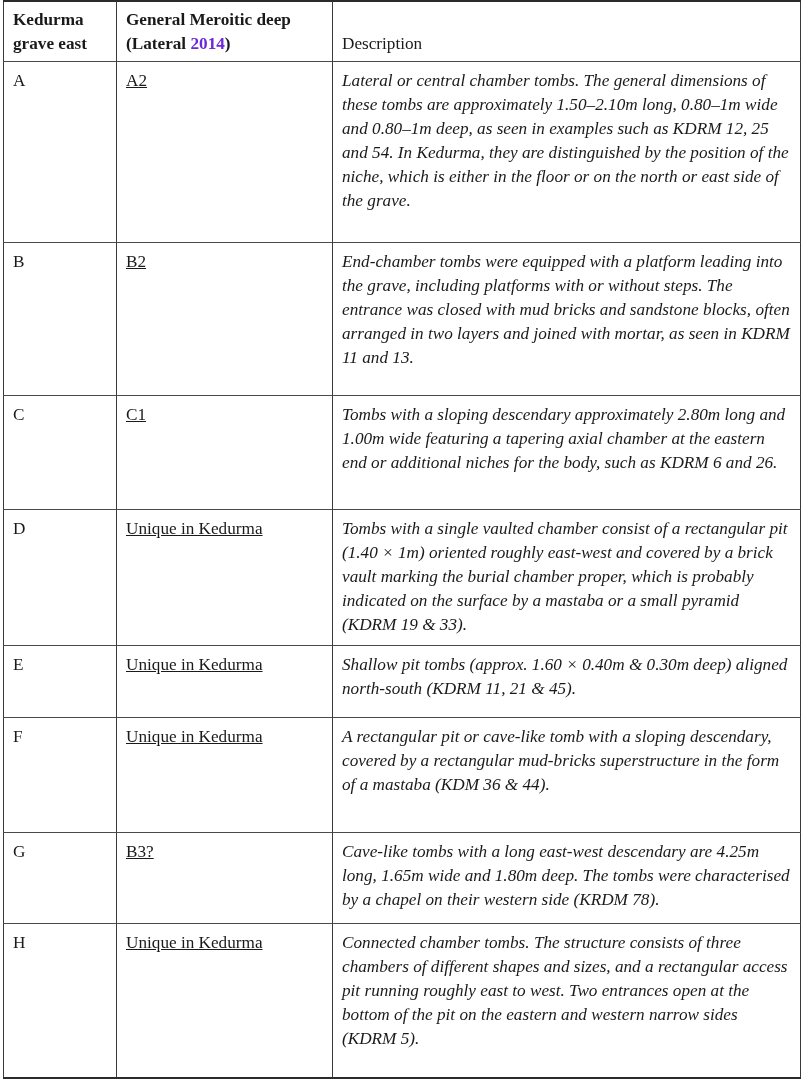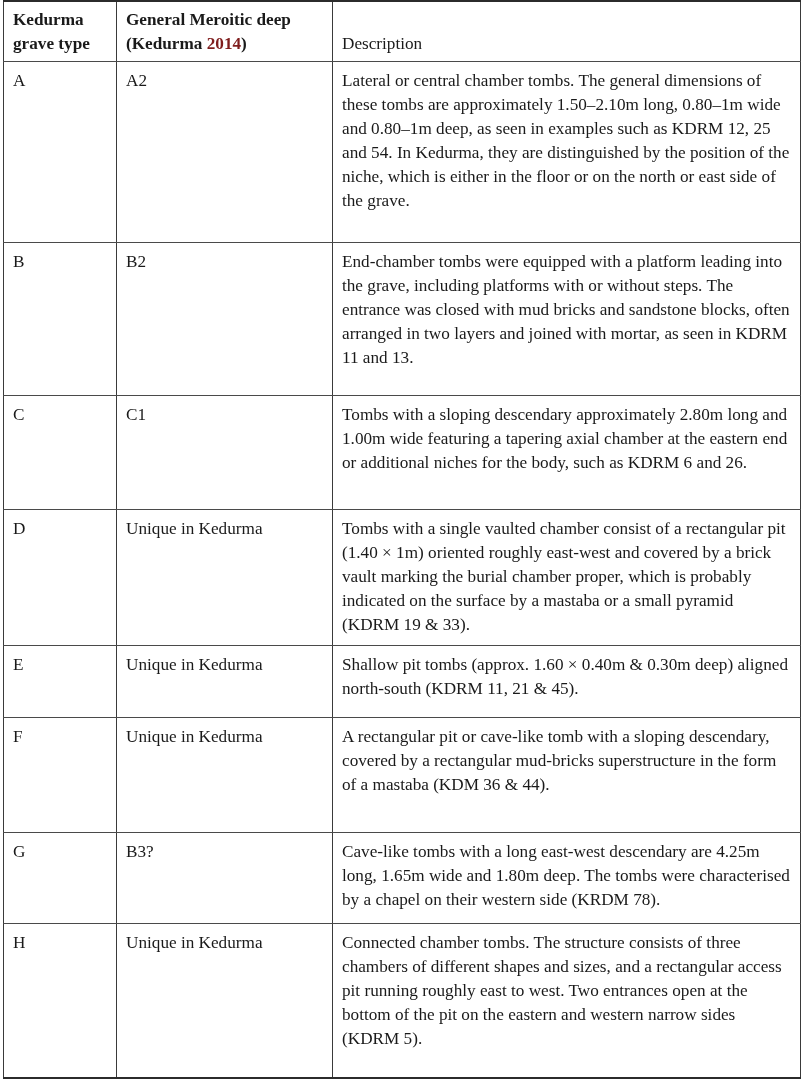--- a/index.html
+++ b/index.html
@@ -51,25 +51,25 @@
     font-family: Liberation Serif, serif;
   }
   #grave-table tbody tr:first-child td {
     border-top: 1.1px solid #9a9a9a;
   }
   #grave-table tbody tr:last-child td {
     border-bottom: 2.6px solid #2b2b2b;
   }
 
   .row-type { white-space: nowrap; }
-  .row-form { white-space: nowrap; }
-  .row-desc { hyphens: none; }
+  .row-form { white-space: nowrap; text-decoration: underline; }
+  .row-desc { hyphens: none; font-style: italic; }
 
   .cite-link {
-    color: #7f1d1d;
+    color: #6d28d9;
     text-decoration: none;
   }
 
   
   tr[data-row="A"] td { height: 165px; }
   tr[data-row="B"] td { height: 137px; }
   tr[data-row="C"] td { height: 98px; }
   tr[data-row="D"] td { height: 120px; }
   tr[data-row="E"] td { height: 56px; }
   tr[data-row="F"] td { height: 99px; }
@@ -82,25 +82,25 @@
 <table id="grave-table">
   <colgroup>
     <col class="c1">
       <col class="c2">
       <col class="c3">
   </colgroup>
   <thead>
     <tr>
       <th>
         <span>Kedurma</span><br>
-        <span>grave type</span>
+        <span>grave east</span>
       </th>
       <th>
         <span>General Meroitic deep</span><br>
-        <span>(Kedurma </span><a class="cite-link" href="#">2014</a><span>)</span>
+        <span>(Lateral </span><a class="cite-link" href="#">2014</a><span>)</span>
       </th>
       <th class="desc-head">Description</th>
     </tr>
   </thead>
   <tbody>
     <tr data-row="A">
       <td class="row-type">A</td>
       <td class="row-form">A2</td>
       <td class="row-desc">Lateral or central chamber tombs. The general dimensions of these tombs are approximately 1.50–2.10m long, 0.80–1m wide and 0.80–1m deep, as seen in examples such as KDRM 12, 25 and 54. In Kedurma, they are distinguished by the position of the niche, which is either in the floor or on the north or east side of the grave.</td>
     </tr>

